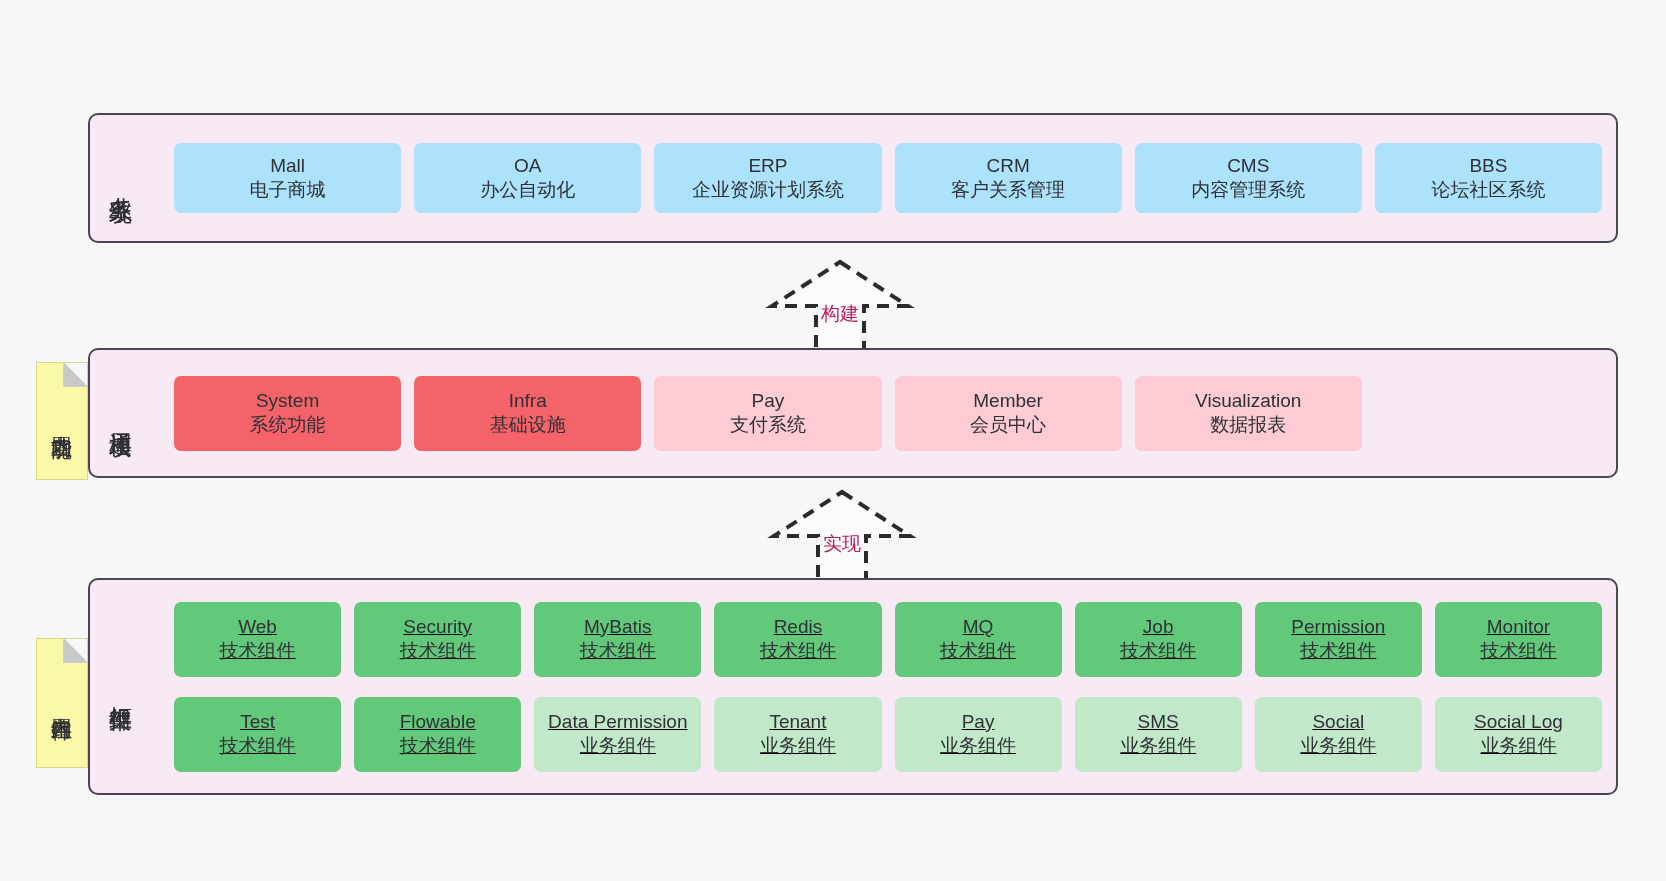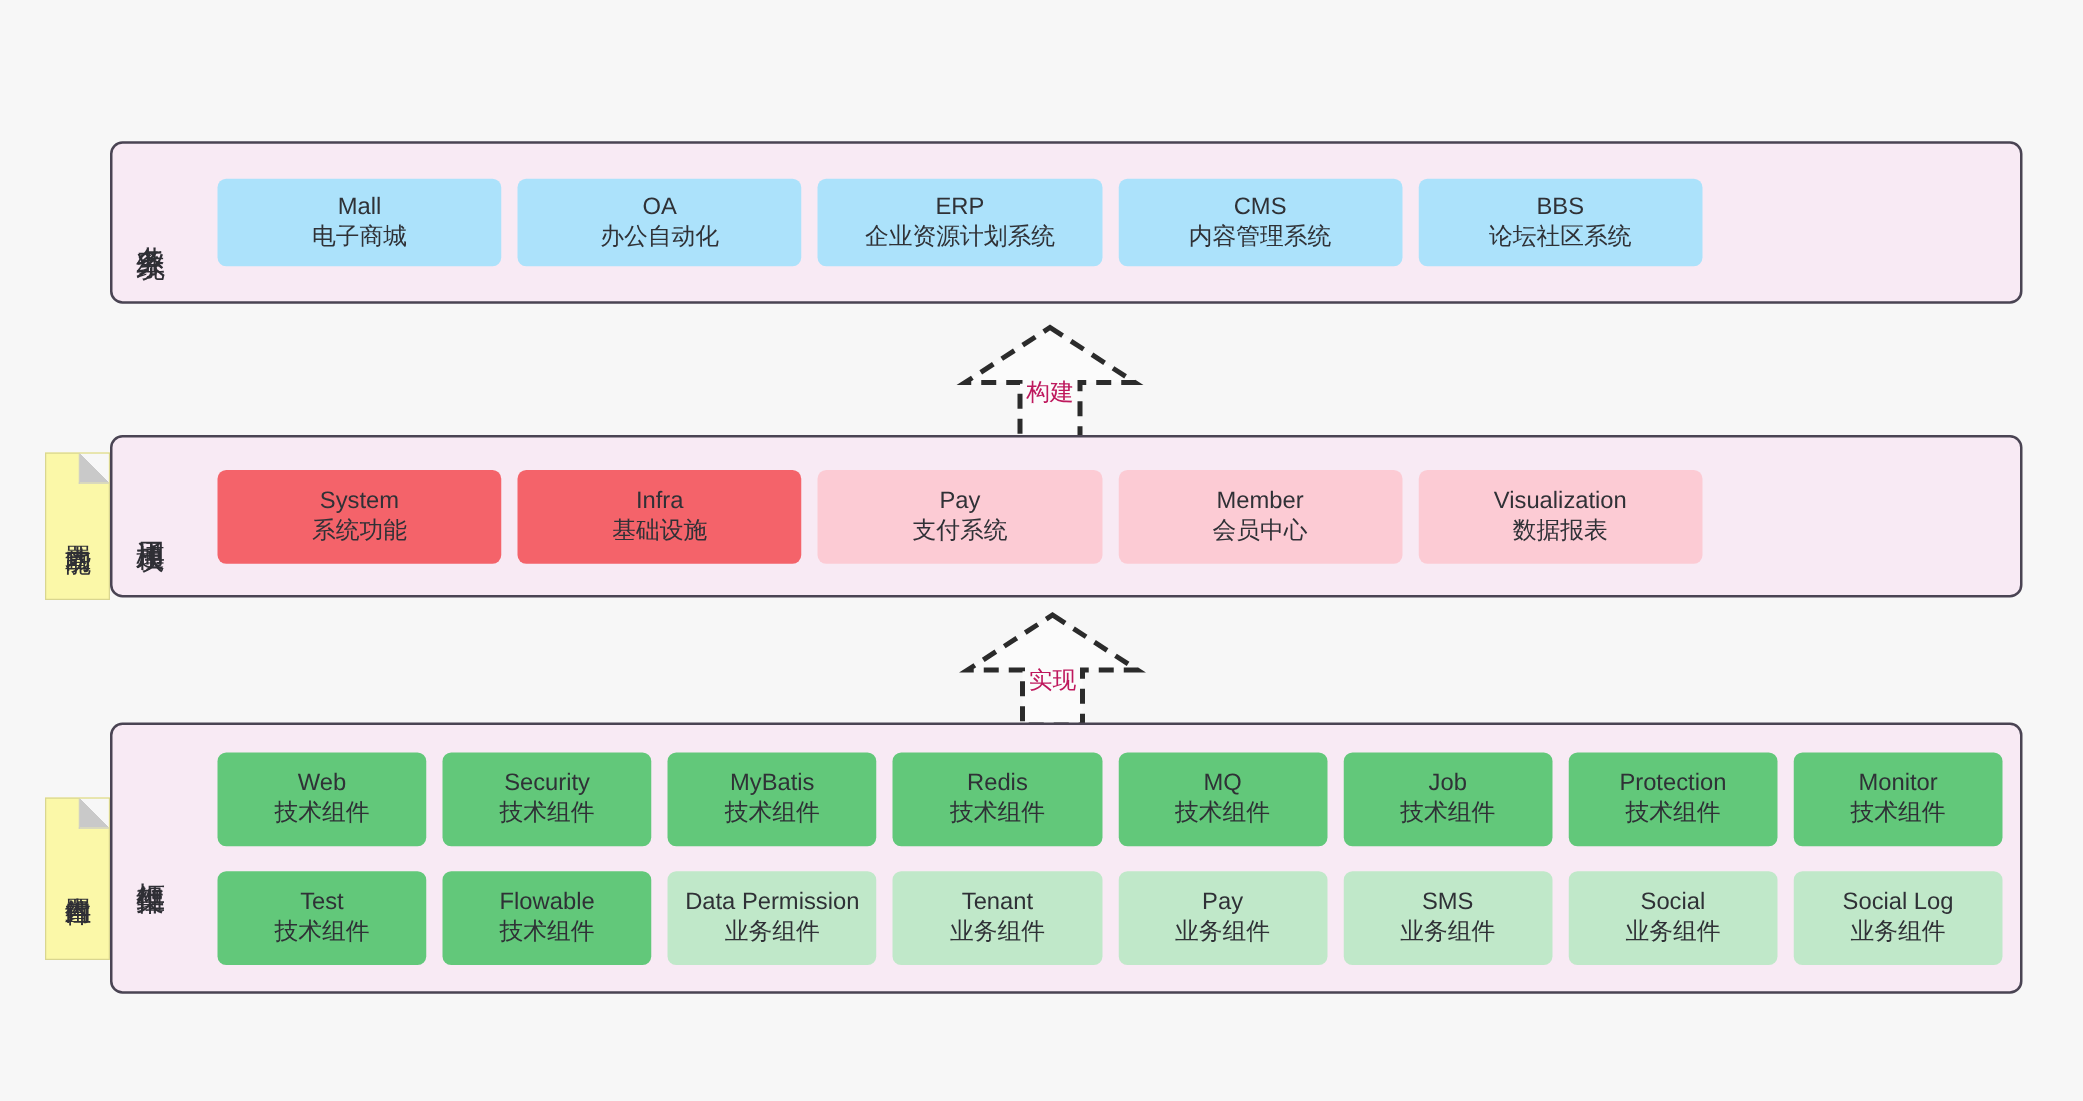--- a/index.html
+++ b/index.html
@@ -87,21 +87,21 @@
   .c-green-light { background: #c0e8c9; }
 
   
   #layer-business  { left: 88px;  top: 113px; width: 1530px; height: 130px; }
   #layer-common    { left: 88px;  top: 348px; width: 1530px; height: 130px; }
   #layer-framework { left: 88px;  top: 578px; width: 1530px; height: 217px; }
 
   #layer-business  .card { height: 70px; }
   #layer-common    .card { height: 75px; }
   #layer-framework .card { height: 75px; }
-  #layer-framework .layer-body { gap: 20px; }
+  #layer-framework .layer-body { gap: 20px; text-decoration: underline; }
 
   
   .note {
     position: absolute;
     box-sizing: border-box;
     background: #fbf8a8;
     border: 1px solid #d9d690;
     display: flex;
     align-items: center;
     justify-content: center;
@@ -162,20 +162,24 @@
         </div>
         <div class="card c-blue">
           <span class="t1">OA</span>
           <span class="t2">办公自动化</span>
         </div>
         <div class="card c-blue">
           <span class="t1">ERP</span>
           <span class="t2">企业资源计划系统</span>
         </div>
         <div class="card c-blue">
+          <span class="t1">CRM</span>
+          <span class="t2">客户关系管理</span>
+        </div>
+        <div class="card c-blue">
           <span class="t1">CMS</span>
           <span class="t2">内容管理系统</span>
         </div>
         <div class="card c-blue">
           <span class="t1">BBS</span>
           <span class="t2">论坛社区系统</span>
         </div>
       </div>
     </div>
   </div>
@@ -253,21 +257,21 @@
         </div>
         <div class="card c-green">
           <span class="t1">MQ</span>
           <span class="t2">技术组件</span>
         </div>
         <div class="card c-green">
           <span class="t1">Job</span>
           <span class="t2">技术组件</span>
         </div>
         <div class="card c-green">
-          <span class="t1">Protection</span>
+          <span class="t1">Permission</span>
           <span class="t2">技术组件</span>
         </div>
         <div class="card c-green">
           <span class="t1">Monitor</span>
           <span class="t2">技术组件</span>
         </div>
       </div>
 
       <div class="row row-8">
         <div class="card c-green">

